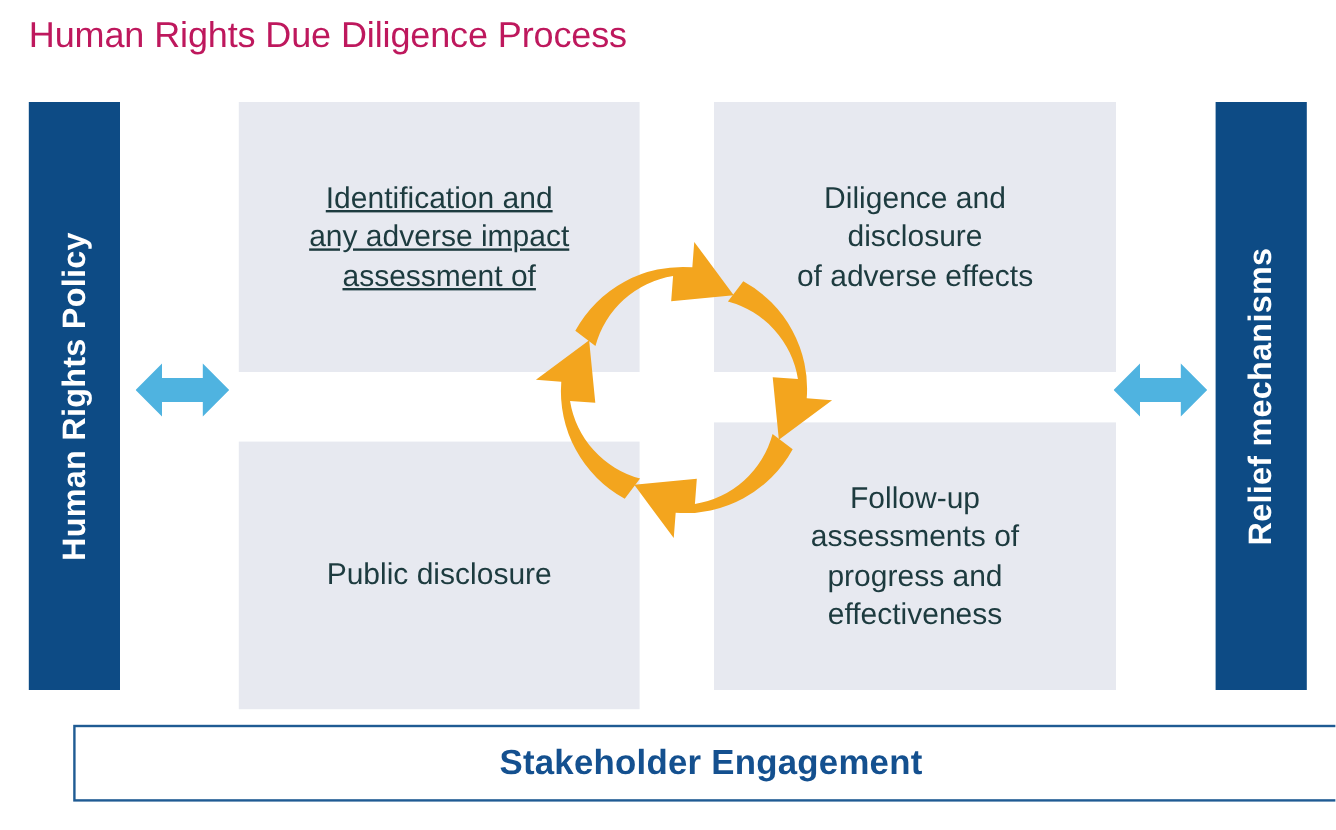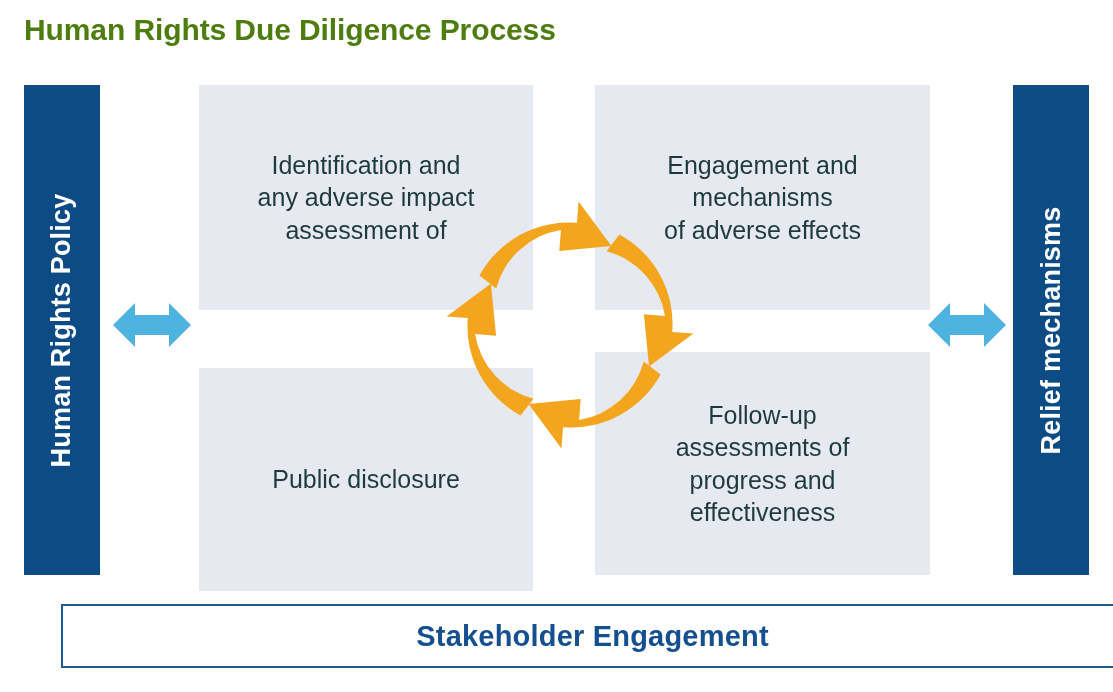--- a/index.html
+++ b/index.html
@@ -21,22 +21,22 @@
 
   
   #page-title {
     position: absolute;
     left: 24px;
     top: 8px;
     width: 900px;
     height: 44px;
     line-height: 44px;
     font-size: 30px;
-    font-weight: bold;
-    color: #4d7c0f;
+    font-weight: normal;
+    color: #be185d;
     letter-spacing: -0.1px;
     white-space: nowrap;
   }
 
   
   .side-bar {
     position: absolute;
     top: 85px;
     width: 76px;
     height: 490px;
@@ -66,21 +66,21 @@
     justify-content: center;
     text-align: center;
     color: #1d3b3f;
     font-size: 25px;
     line-height: 1.30;
     padding: 6px 12px;
     box-sizing: border-box;
   }
   #quad-top-left {
     left: 199px;  top: 85px;
-    width: 334px; height: 225px;
+    width: 334px; height: 225px; text-decoration: underline;
   }
   #quad-top-right {
     left: 595px;  top: 85px;
     width: 335px; height: 225px;
   }
   #quad-bottom-left {
     left: 199px;  top: 368px;
     width: 334px; height: 223px;
   }
   #quad-bottom-right {
@@ -148,22 +148,22 @@
   <div class="quad" id="quad-top-left">
     <div class="quad-text">
         <div>Identification and</div>
         <div>any adverse impact</div>
         <div>assessment of</div>
       </div>
   </div>
 
   <div class="quad" id="quad-top-right">
     <div class="quad-text">
-        <div>Engagement and</div>
-        <div>mechanisms</div>
+        <div>Diligence and</div>
+        <div>disclosure</div>
         <div>of adverse effects</div>
       </div>
   </div>
 
   <div class="quad" id="quad-bottom-left">
     <div class="quad-text">
         <div>Public disclosure</div>
       </div>
   </div>
 

